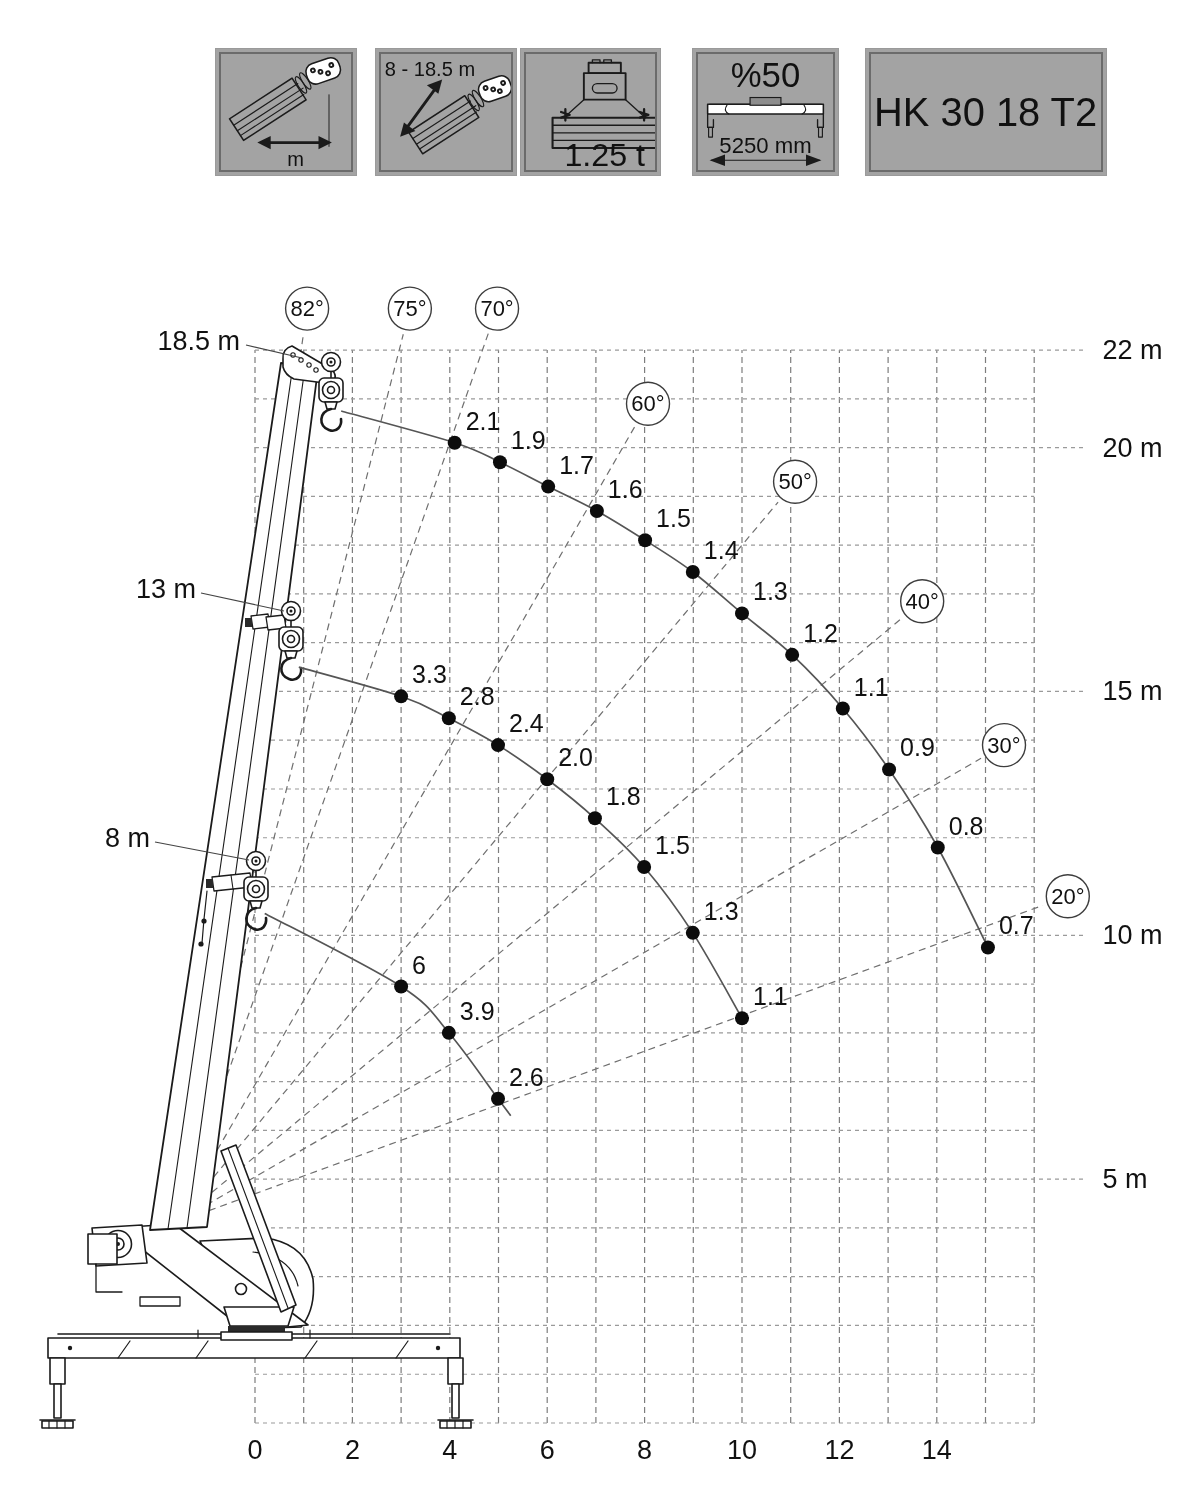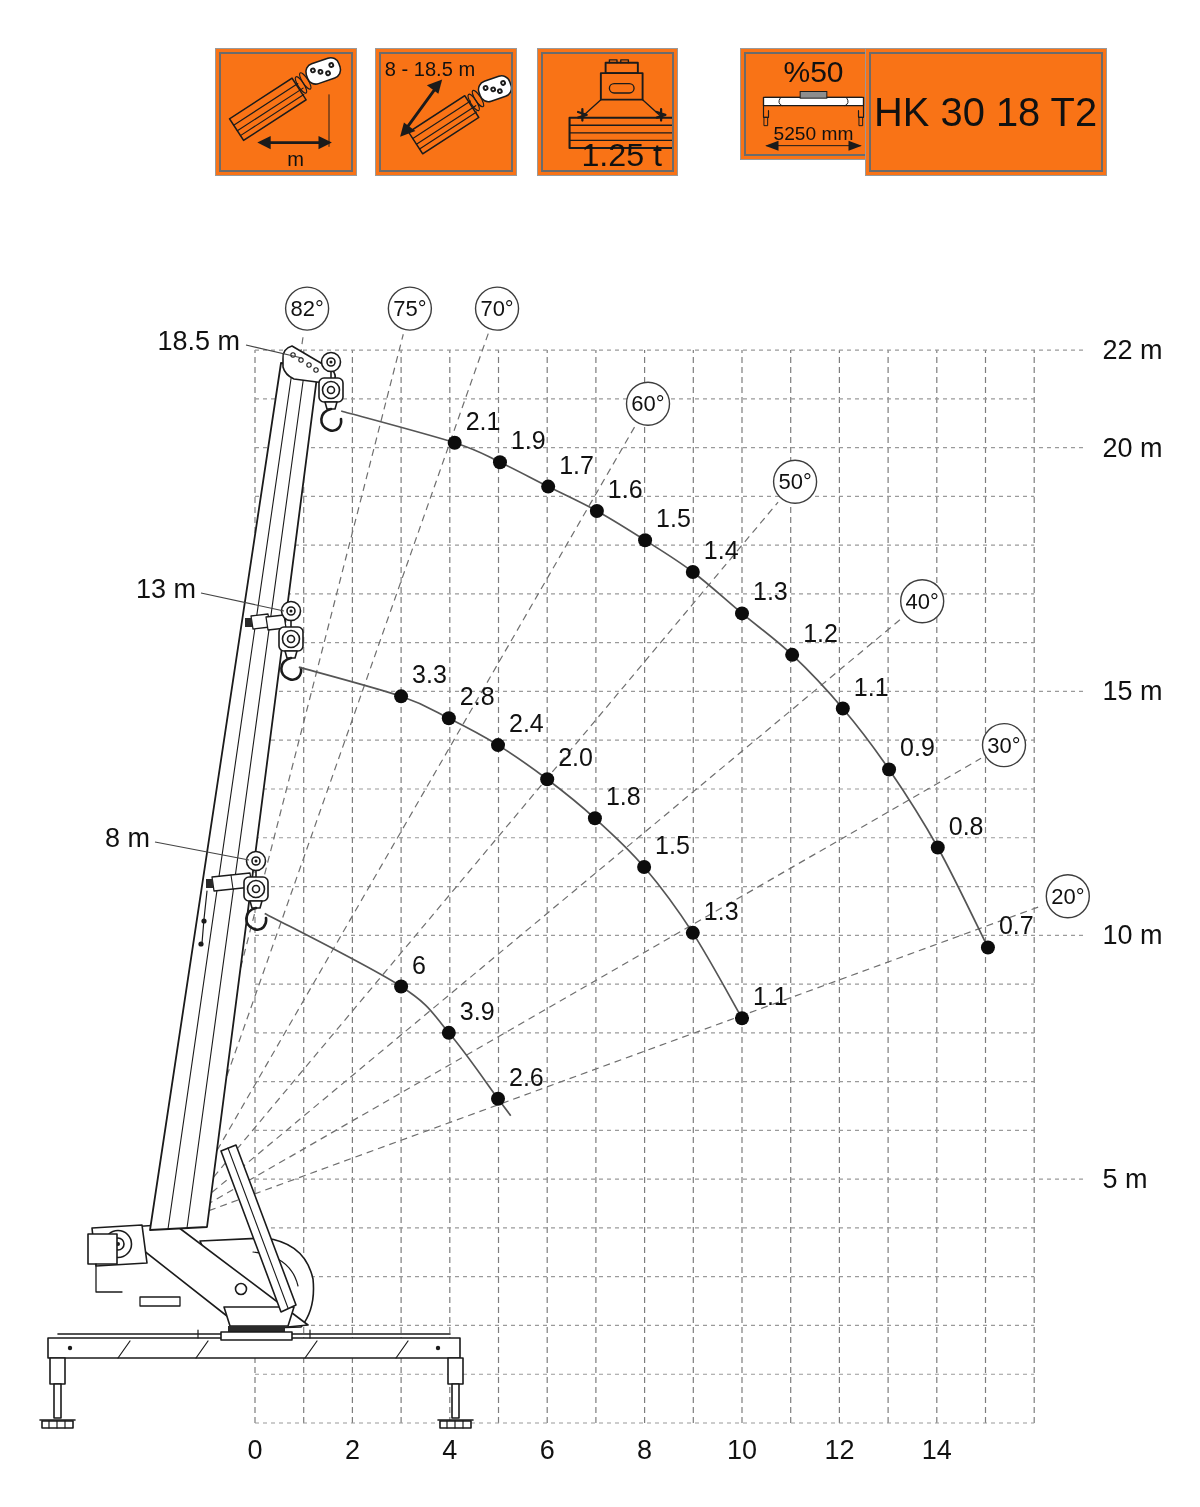--- a/index.html
+++ b/index.html
@@ -1,18 +1,18 @@
 <!DOCTYPE html>
 <html><head>
 <meta charset="utf-8">
 <style>
   html,body{margin:0;padding:0;background:#fff;}
   .page{position:relative;width:1200px;height:1507px;background:#fff;overflow:hidden;
         font-family:"Liberation Sans",sans-serif;color:#111;}
-  .iconbox{position:absolute;top:48px;border:1px solid #9a9a9a;background:#f97316;padding:3px;box-sizing:border-box;}
+  .iconbox{position:absolute;top:48px;border:1px solid #9a9a9a;background:#a3a3a3;padding:3px;box-sizing:border-box;}
   .iconbox .inner{width:100%;height:100%;border:2px solid #6b6b6b;box-sizing:border-box;position:relative;}
   .iconbox svg{display:block;width:100%;height:100%;}
   #chart-svg{position:absolute;left:0;top:0;}
   text{font-family:"Liberation Sans",sans-serif;fill:#111;}
   .grid-v{stroke:#7d7d7d;stroke-width:1.2;stroke-dasharray:6 4;}
   .grid-h{stroke:#9a9a9a;stroke-width:1.2;stroke-dasharray:4 4;}
   .ray{stroke:#6f6f6f;stroke-width:1.2;stroke-dasharray:7 5;fill:none;}
   .curve{stroke:#555;stroke-width:1.7;fill:none;}
   .ptlabel{font-size:25px;}
   .ticklabel{font-size:27px;}
@@ -77,39 +77,39 @@
               <circle class="icon-line" cx="27" cy="-3" r="2"></circle>
           </g>
         </g>
         <line class="icon-line" x1="26" y1="78" x2="58" y2="34" style="stroke-width:3"></line>
         <polygon class="icon-fill" points="20,86 24,71 36,80"></polygon>
         <polygon class="icon-fill" points="64,26 60,41 48,32"></polygon>
       </svg>
     </div>
   </div>
 
-  <div class="iconbox" style="left:537px;width:141px;height:128px;">
+  <div class="iconbox" style="left:520px;width:141px;height:128px;">
     <div class="inner">
       <svg viewBox="0 0 136 120">
         <rect class="icon-line" x="66" y="8" width="34" height="11"></rect>
         <path class="icon-line" d="M70,8 v-3 h8 v3 m4,0 v-3 h8 v3" style="stroke-width:1.4"></path>
         <rect class="icon-line" x="61" y="19" width="44" height="28"></rect>
         <rect class="icon-line" x="70" y="30" width="26" height="10" rx="5" style="stroke-width:1.4"></rect>
         <line class="icon-line" x1="61" y1="47" x2="40" y2="66" style="stroke-width:1.4"></line>
         <line class="icon-line" x1="105" y1="47" x2="126" y2="66" style="stroke-width:1.4"></line>
         <path class="icon-line" d="M37,60 l9,3 m-9,3 l9,-3 m-4.5,-6 v12" style="stroke-width:2.4"></path>
         <path class="icon-line" d="M120,60 l9,3 m-9,3 l9,-3 m-4.5,-6 v12" style="stroke-width:2.4"></path>
         <rect class="icon-line" x="28" y="66" width="110" height="32" style="stroke-width:2.2"></rect>
         <path class="icon-line" d="M28,74 H138 M28,82 H138 M28,90 H138" style="stroke-width:1.4"></path>
         <text class="icon-text-big" x="83" y="117" text-anchor="middle">1.25 t</text>
       </svg>
     </div>
   </div>
 
-  <div class="iconbox" style="left:740px;width:147px;height:112px;text-align:right;">
+  <div class="iconbox" style="left:692px;width:147px;height:128px;text-align:right;">
     <div class="inner">
       <svg viewBox="0 0 140 120">
         <text class="icon-text-pct" x="70" y="34" text-anchor="middle">%50</text>
         <line class="icon-line" x1="12" y1="52" x2="128" y2="52" style="stroke-width:1.2"></line>
         <rect class="icon-line" x="10" y="52" width="120" height="10" style="stroke-width:1.6;fill:#fff"></rect>
         <rect x="54" y="45" width="32" height="8" style="fill:#8d8d8d;stroke:#1b1b1b;stroke-width:1.2"></rect>
         <path class="icon-line" d="M30,53 q-4,6 2,9 M110,53 q4,6 -2,9" style="stroke-width:1.2"></path>
         <path class="icon-line" d="M10,62 v14 h6 v-8 M130,62 v14 h-6 v-8" style="stroke-width:1.4"></path>
         <rect class="icon-line" x="11" y="76" width="4" height="10" style="stroke-width:1.2"></rect>
         <rect class="icon-line" x="125" y="76" width="4" height="10" style="stroke-width:1.2"></rect>

